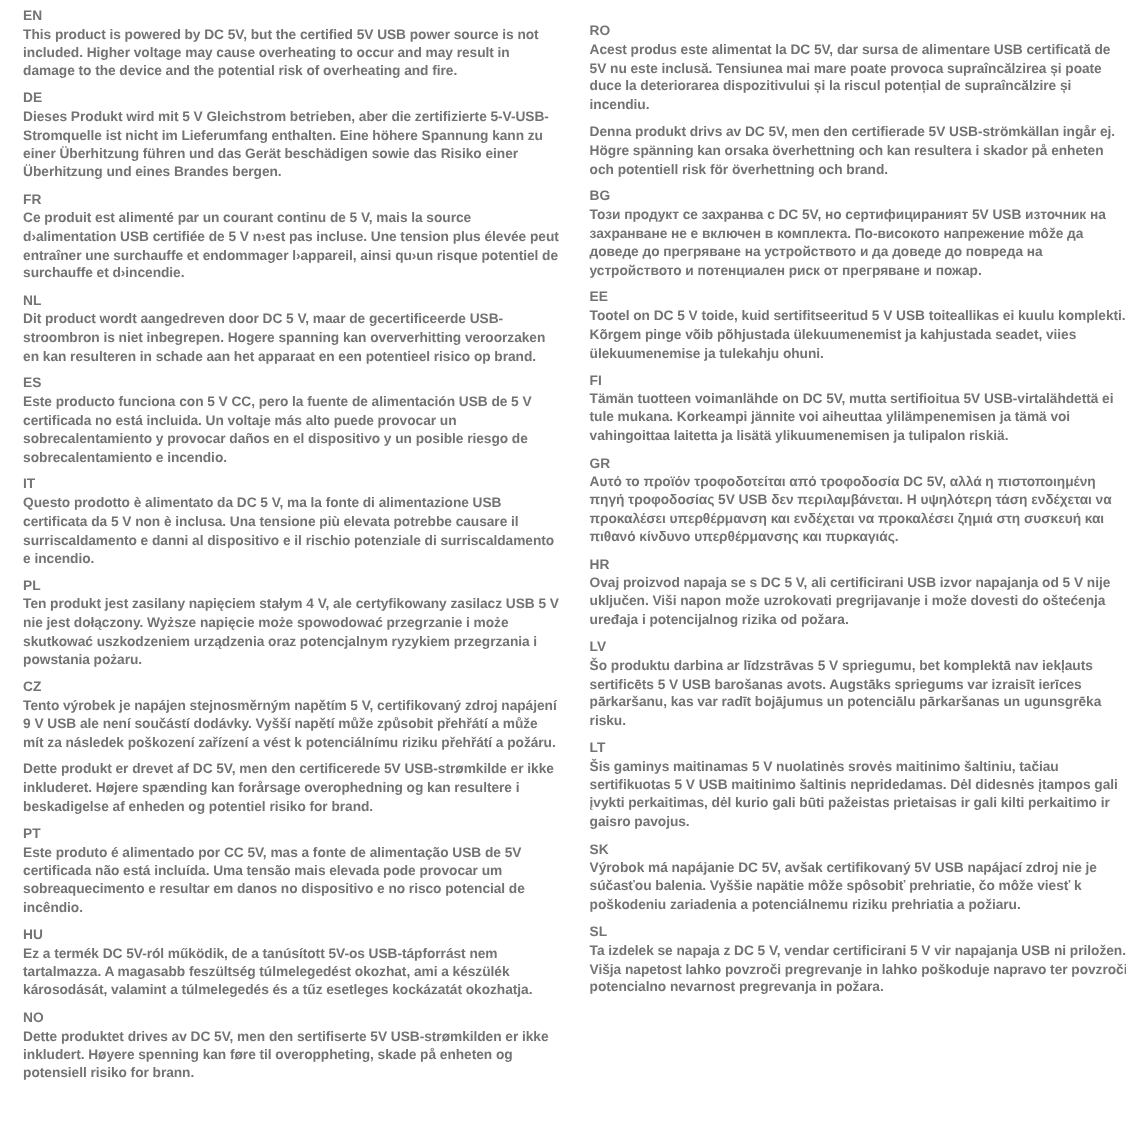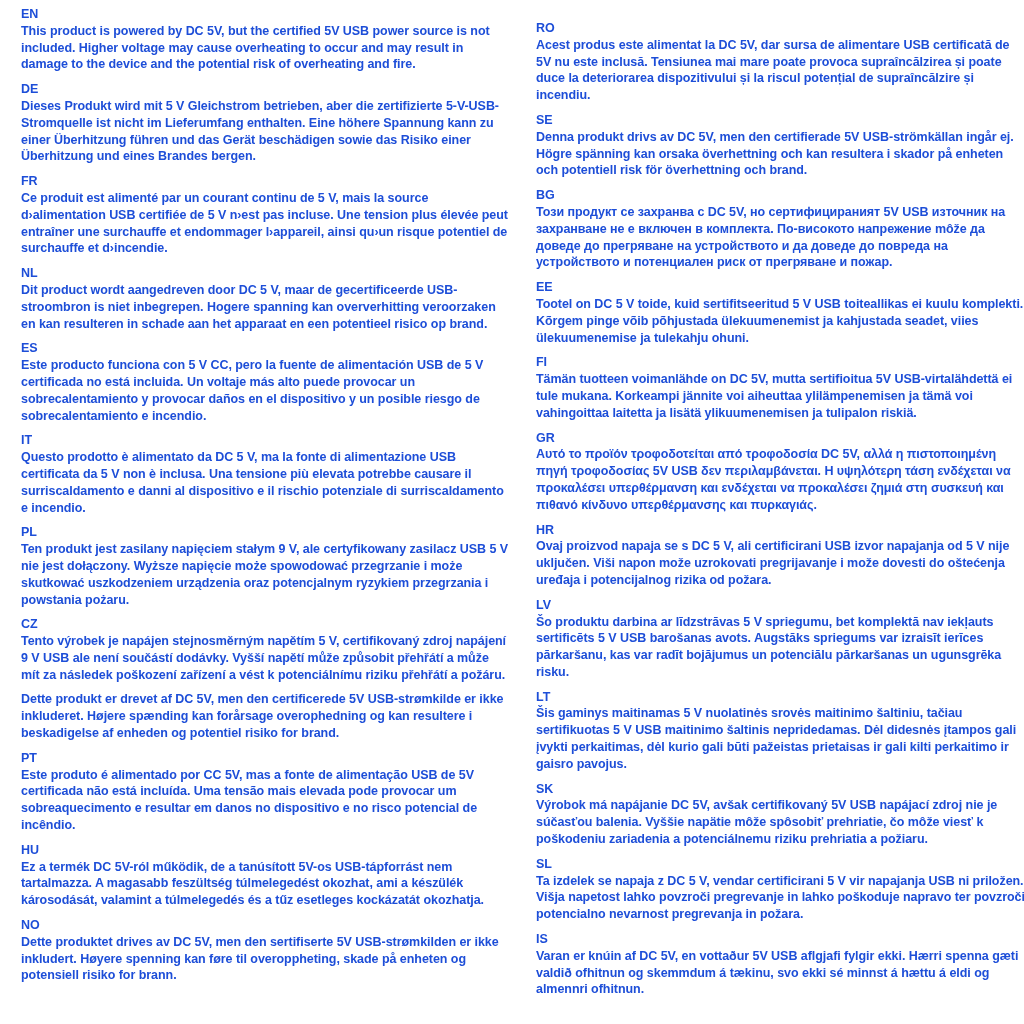--- a/index.html
+++ b/index.html
@@ -39,21 +39,21 @@
   .lang-code {
     font-weight: 700;
   }
   .lang-text {
     font-weight: 700;
   }
 </style>
 </head>
 <body style="background: rgb(255, 255, 255);">
 
-<div class="page" style="color: #1d4ed8;">
+<div class="page" style="color: #737373;">
   <div class="col col-left">
   <div class="section">
     <div class="lang-code">EN</div>
     <div class="lang-text">This product is powered by DC 5V, but the certified 5V USB power source is not included. Higher voltage may cause overheating to occur and may result in damage to the device and the potential risk of overheating and fire.</div>
   </div>
 
   <div class="section">
     <div class="lang-code">DE</div>
     <div class="lang-text">Dieses Produkt wird mit 5 V Gleichstrom betrieben, aber die zertifizierte 5-V-USB-Stromquelle ist nicht im Lieferumfang enthalten. Eine höhere Spannung kann zu einer Überhitzung führen und das Gerät beschädigen sowie das Risiko einer Überhitzung und eines Brandes bergen.</div>
   </div>
@@ -73,21 +73,21 @@
     <div class="lang-text">Este producto funciona con 5 V CC, pero la fuente de alimentación USB de 5 V certificada no está incluida. Un voltaje más alto puede provocar un sobrecalentamiento y provocar daños en el dispositivo y un posible riesgo de sobrecalentamiento e incendio.</div>
   </div>
 
   <div class="section">
     <div class="lang-code">IT</div>
     <div class="lang-text">Questo prodotto è alimentato da DC 5 V, ma la fonte di alimentazione USB certificata da 5 V non è inclusa. Una tensione più elevata potrebbe causare il surriscaldamento e danni al dispositivo e il rischio potenziale di surriscaldamento e incendio.</div>
   </div>
 
   <div class="section">
     <div class="lang-code">PL</div>
-    <div class="lang-text">Ten produkt jest zasilany napięciem stałym 9 V, ale certyfikowany zasilacz USB 5 V nie jest dołączony. Wyższe napięcie może spowodować przegrzanie i może skutkować uszkodzeniem urządzenia oraz potencjalnym ryzykiem przegrzania i powstania pożaru.</div>
+    <div class="lang-text">Ten produkt jest zasilany napięciem stałym 4 V, ale certyfikowany zasilacz USB 5 V nie jest dołączony. Wyższe napięcie może spowodować przegrzanie i może skutkować uszkodzeniem urządzenia oraz potencjalnym ryzykiem przegrzania i powstania pożaru.</div>
   </div>
 
   <div class="section">
     <div class="lang-code">CZ</div>
     <div class="lang-text">Tento výrobek je napájen stejnosměrným napětím 5 V, certifikovaný zdroj napájení 9 V USB ale není součástí dodávky. Vyšší napětí může způsobit přehřátí a může mít za následek poškození zařízení a vést k potenciálnímu riziku přehřátí a požáru.</div>
   </div>
 
   <div class="section">
     <div class="lang-text">Dette produkt er drevet af DC 5V, men den certificerede 5V USB-strømkilde er ikke inkluderet. Højere spænding kan forårsage overophedning og kan resultere i beskadigelse af enheden og potentiel risiko for brand.</div>
   </div>
@@ -107,21 +107,20 @@
     <div class="lang-text">Dette produktet drives av DC 5V, men den sertifiserte 5V USB-strømkilden er ikke inkludert. Høyere spenning kan føre til overoppheting, skade på enheten og potensiell risiko for brann.</div>
   </div>
 </div>
   <div class="col col-right">
   <div class="section">
     <div class="lang-code">RO</div>
     <div class="lang-text">Acest produs este alimentat la DC 5V, dar sursa de alimentare USB certificată de 5V nu este inclusă. Tensiunea mai mare poate provoca supraîncălzirea și poate duce la deteriorarea dispozitivului și la riscul potențial de supraîncălzire și incendiu.</div>
   </div>
 
   <div class="section">
-    <div class="lang-code">SE</div>
     <div class="lang-text">Denna produkt drivs av DC 5V, men den certifierade 5V USB-strömkällan ingår ej. Högre spänning kan orsaka överhettning och kan resultera i skador på enheten och potentiell risk för överhettning och brand.</div>
   </div>
 
   <div class="section">
     <div class="lang-code">BG</div>
     <div class="lang-text">Този продукт се захранва с DC 5V, но сертифицираният 5V USB източник на захранване не е включен в комплекта. По-високото напрежение môže да доведе до прегряване на устройството и да доведе до повреда на устройството и потенциален риск от прегряване и пожар.</div>
   </div>
 
   <div class="section">
     <div class="lang-code">EE</div>
@@ -156,18 +155,14 @@
   <div class="section">
     <div class="lang-code">SK</div>
     <div class="lang-text">Výrobok má napájanie DC 5V, avšak certifikovaný 5V USB napájací zdroj nie je súčasťou balenia. Vyššie napätie môže spôsobiť prehriatie, čo môže viesť k poškodeniu zariadenia a potenciálnemu riziku prehriatia a požiaru.</div>
   </div>
 
   <div class="section">
     <div class="lang-code">SL</div>
     <div class="lang-text">Ta izdelek se napaja z DC 5 V, vendar certificirani 5 V vir napajanja USB ni priložen. Višja napetost lahko povzroči pregrevanje in lahko poškoduje napravo ter povzroči potencialno nevarnost pregrevanja in požara.</div>
   </div>
 
-  <div class="section">
-    <div class="lang-code">IS</div>
-    <div class="lang-text">Varan er knúin af DC 5V, en vottaður 5V USB aflgjafi fylgir ekki. Hærri spenna gæti valdið ofhitnun og skemmdum á tækinu, svo ekki sé minnst á hættu á eldi og almennri ofhitnun.</div>
-  </div>
 </div>
 </div>
 
 </body></html>

